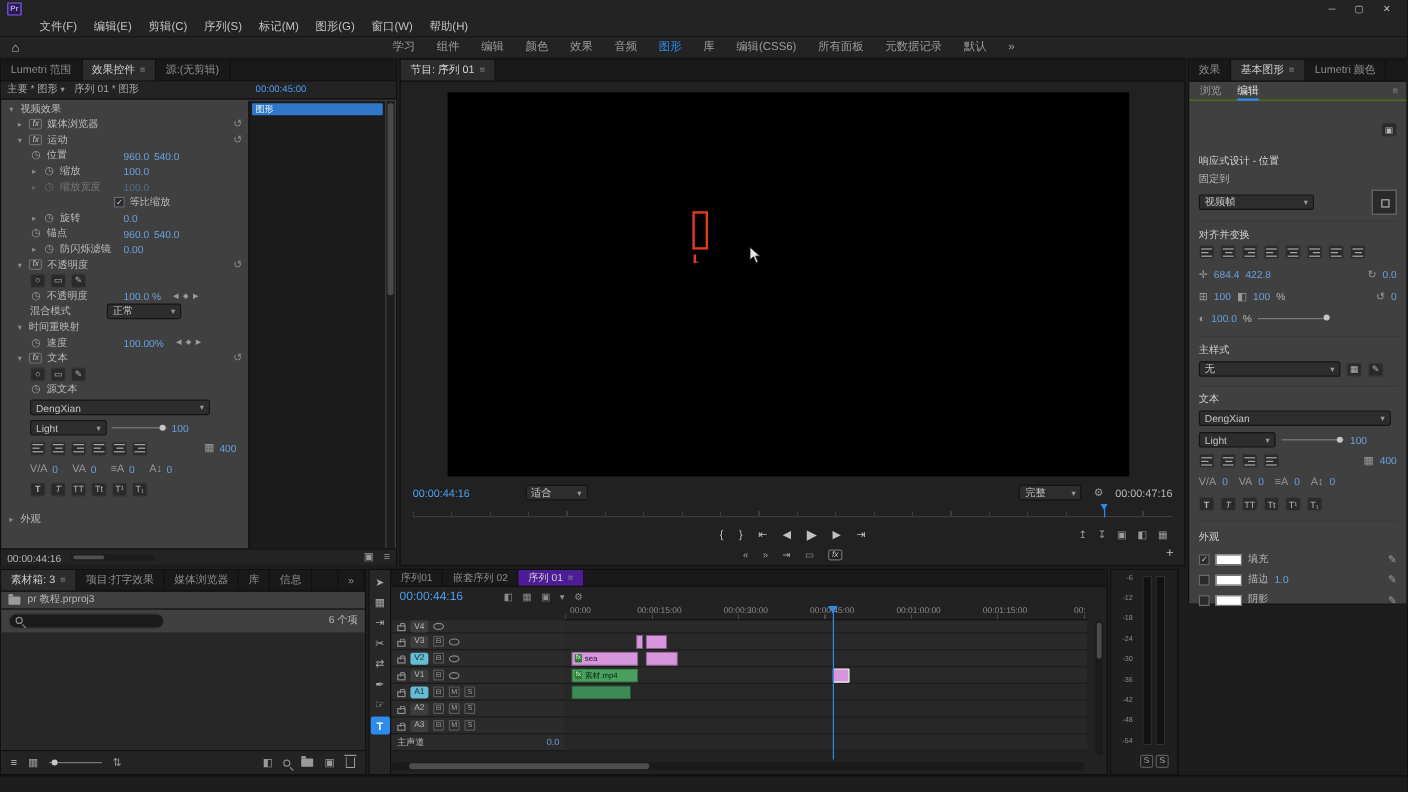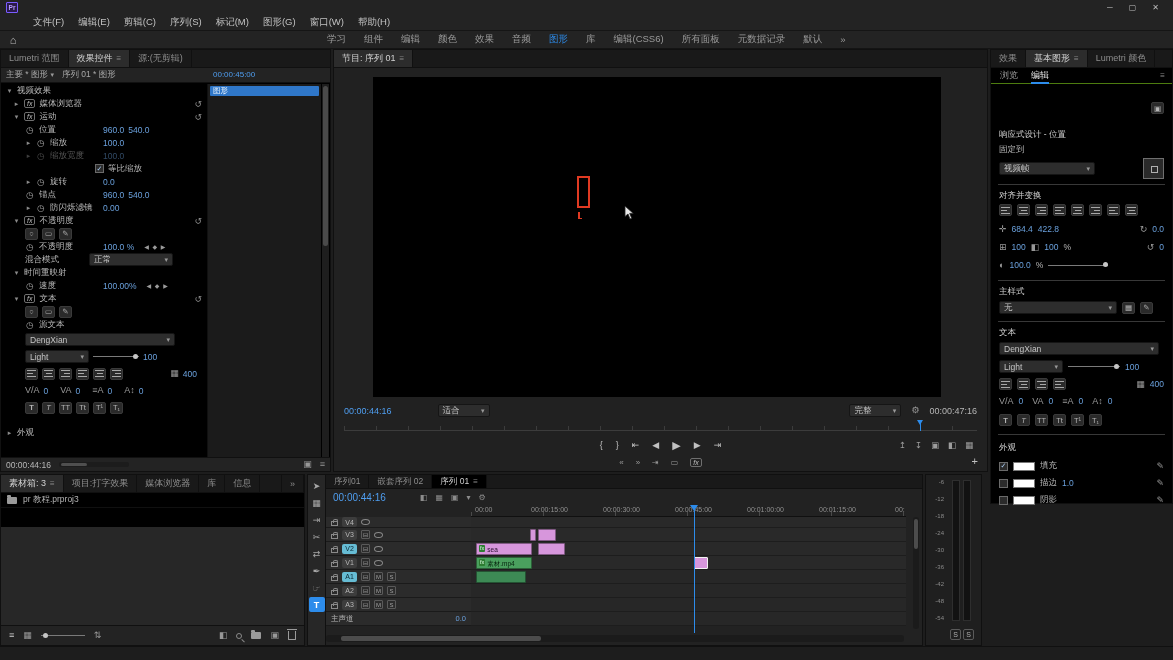--- a/index.html
+++ b/index.html
@@ -11,21 +11,21 @@
 .prbadge{width:12px;height:11px;background:#2a1a4a;color:#b9a0ff;border:1px solid #7a5cff;font-size:6.5px;display:flex;align-items:center;justify-content:center;border-radius:1px;font-weight:bold}
 .winbtns{margin-left:auto;display:flex;gap:16px;padding-right:8px;color:#bdbdbd;font-size:8px}
 .menubar{position:absolute;left:0;top:15px;width:1173px;height:16px;background:#232323;display:flex;align-items:center;padding-left:26px;font-size:9.5px;color:#c2c2c2;border-bottom:1px solid #151515}
 .menu-item{padding:0 7px}
 .wsbar{position:absolute;left:0;top:31px;width:1173px;height:18px;background:#232323;display:flex;align-items:center;font-size:9.5px;color:#9b9b9b;border-bottom:1px solid #141414}
 .home{width:26px;text-align:center;font-size:11px;color:#b5b5b5}
 .wstabs{display:flex;margin-left:292px;align-items:center}
 .ws{padding:0 9px;white-space:nowrap}
 .ws.on{color:var(--accent)}
 
-.panel{position:absolute;background:#000000;border:1px solid #101010}
+.panel{position:absolute;background:#404040;border:1px solid #101010}
 .tabbar{display:flex;align-items:stretch;height:18px;background:#191919;border-bottom:1px solid #101010;font-size:9px}
 .tab{display:flex;align-items:center;gap:4px;padding:0 8px;color:#8d8d8d;border-right:1px solid #101010;white-space:nowrap}
 .tab.on{background:#2c2c2c;color:#d2d2d2}
 .ham{font-size:8px;color:#8a8a8a}
 .caret{font-size:7px;color:#9a9a9a}
 .val{color:var(--value)}
 .tc{color:var(--timecode)}
 .ic{color:#989898;line-height:1;font-size:9px}
 .dd{display:inline-flex;align-items:center;justify-content:space-between;background:#2d2d2d;border:1px solid #151515;border-radius:2px;height:13px;padding:0 4px;font-size:8.5px;color:#c4c4c4;gap:4px;white-space:nowrap}
 .cb{width:9px;height:9px;border:1px solid #6a6a6a;background:#2b2b2b;display:inline-flex;align-items:center;justify-content:center;font-size:7px;color:#a9cdf4;flex:none}
@@ -99,21 +99,21 @@
 .pj-foot{position:absolute;left:0;right:0;bottom:0;height:20px;border-top:1px solid #101010;display:flex;align-items:center;gap:9px;padding:0 8px;color:#9a9a9a;background:#232323;font-size:9px}
 .trash{width:8px;height:9px;border:1px solid #9a9a9a;border-top:none;position:relative;border-radius:0 0 1px 1px;flex:none}
 .trash:before{content:"";position:absolute;top:-2px;left:-2px;right:-2px;height:1px;background:#9a9a9a}
 
 #tlPanel{left:307px;top:474px;width:616px;height:172px;background:#222}
 .tools{position:absolute;left:0;top:0;bottom:0;width:18px;background:#272727;border-right:1px solid #101010;display:flex;flex-direction:column;align-items:center;padding-top:3px;gap:2px;z-index:3}
 .tool{width:16px;height:15px;display:flex;align-items:center;justify-content:center;font-size:9px;color:#a8a8a8;border-radius:2px}
 .tool.on{background:var(--accent);color:#fff;font-weight:bold}
 .tl-tabs{position:absolute;left:18px;right:0;top:0;height:14px;background:#191919;display:flex;font-size:8.5px;border-bottom:1px solid #101010}
 .tl-tab{padding:0 8px;display:flex;align-items:center;gap:4px;color:#8d8d8d;border-right:1px solid #101010}
-.tl-tab.on{background:#000000;color:#d0d0d0}
+.tl-tab.on{background:#4c1d95;color:#d0d0d0}
 .tl-tc{position:absolute;left:18px;top:14px;height:16px;display:flex;align-items:center;padding-left:7px;font-size:10px}
 .tl-tcicons{margin-left:34px;display:flex;gap:8px;font-size:8px;color:#8c8c8c}
 .tl-ruler{position:absolute;left:163px;top:30px;width:435px;height:12px;border-bottom:1px solid #101010;background:repeating-linear-gradient(90deg,#4a4a4a 0 1px,transparent 1px 72px);background-size:100% 4px;background-position:0 100%;background-repeat:no-repeat;font-size:7px;color:#8f8f8f;overflow:hidden}
 .tl-ruler span{position:absolute;top:1px}
 .thead{position:absolute;left:18px;width:145px;background:#2b2b2b;border-bottom:1px solid #1a1a1a;display:flex;align-items:center;gap:4px;padding:0 5px;font-size:7.5px}
 .lane{position:absolute;left:163px;width:435px;background:#292929;border-bottom:1px solid #1d1d1d}
 .lane.aud{background:#272727}
 .badge{min-width:15px;height:10px;background:#3d3d3d;border-radius:2px;display:inline-flex;align-items:center;justify-content:center;font-size:7px;color:#b8b8b8;padding:0 2px;flex:none}
 .badge.t{background:var(--target);color:#082833}
 .lock{width:7px;height:5px;border:1px solid #8a8a8a;position:relative;margin-top:3px;flex:none}
@@ -295,21 +295,21 @@
 
         <div class="ec-row ind2">
           <span class="sw">◷</span>
           <span class="plabel">不透明度</span>
           <span class="val">100.0 %</span>
           <span class="navk">◀ ◆ ▶</span>
         </div>
 
         <div class="ec-row ind2">
           <span class="plabel" style="">混合模式</span>
-          <span class="dd" style="width:84px">
+          <span class="dd" style="width:62px">
               <span>正常</span>
               <span class="caret">▾</span>
             </span>
         </div>
 
         <div class="ec-row ind1">
           <span class="arrow">▾</span>
           <span>时间重映射</span>
         </div>
 
@@ -692,20 +692,28 @@
           <span>信息</span>
         </div>
       <div class="tab" style="margin-left:auto;border-left:1px solid #101010">
           <span>»</span>
         </div>
     </div>
     <div class="pj-nav">
       <span class="folder"></span>
       <span>pr 教程.prproj3</span>
     </div>
+    <div class="pj-search">
+      <span class="searchbox">
+        <span class="mag"></span>
+        <input style="">
+      </span>
+      <span class="sp"></span>
+      <span>6 个项</span>
+    </div>
     <div class="pj-list"></div>
     <div class="pj-foot">
       <span class="ic" style="color:#d0d0d0">≡</span>
       <span class="ic">▦</span>
       <span class="sliderline" style="width:44px">
           <span class="knob" style="left:2px"></span>
         </span>
       <span class="ic">⇅</span>
       <span class="sp"></span>
       <span class="ic">◧</span>

